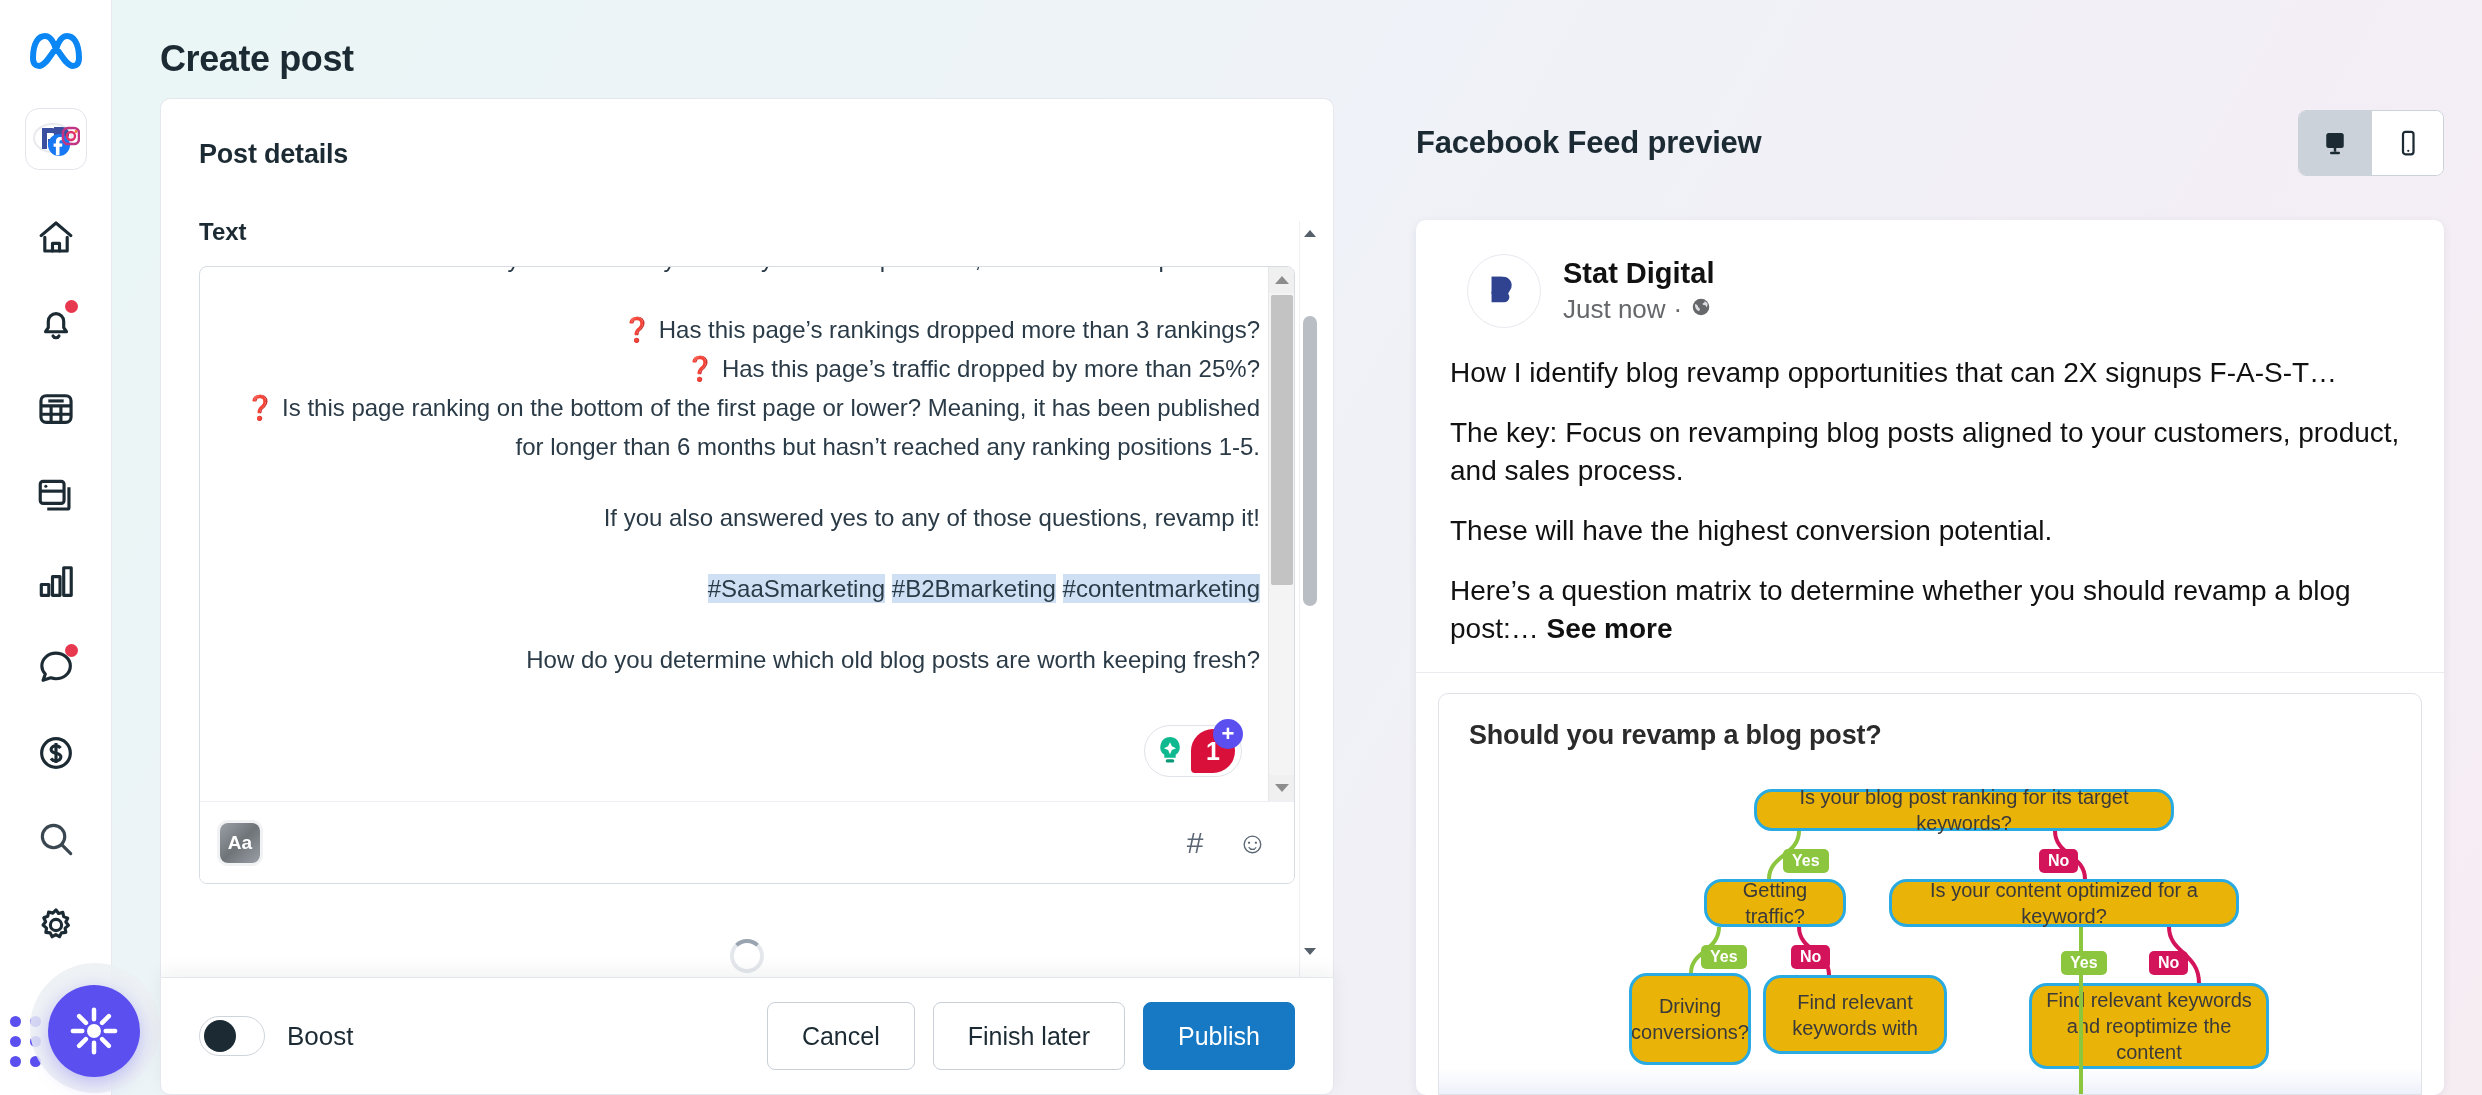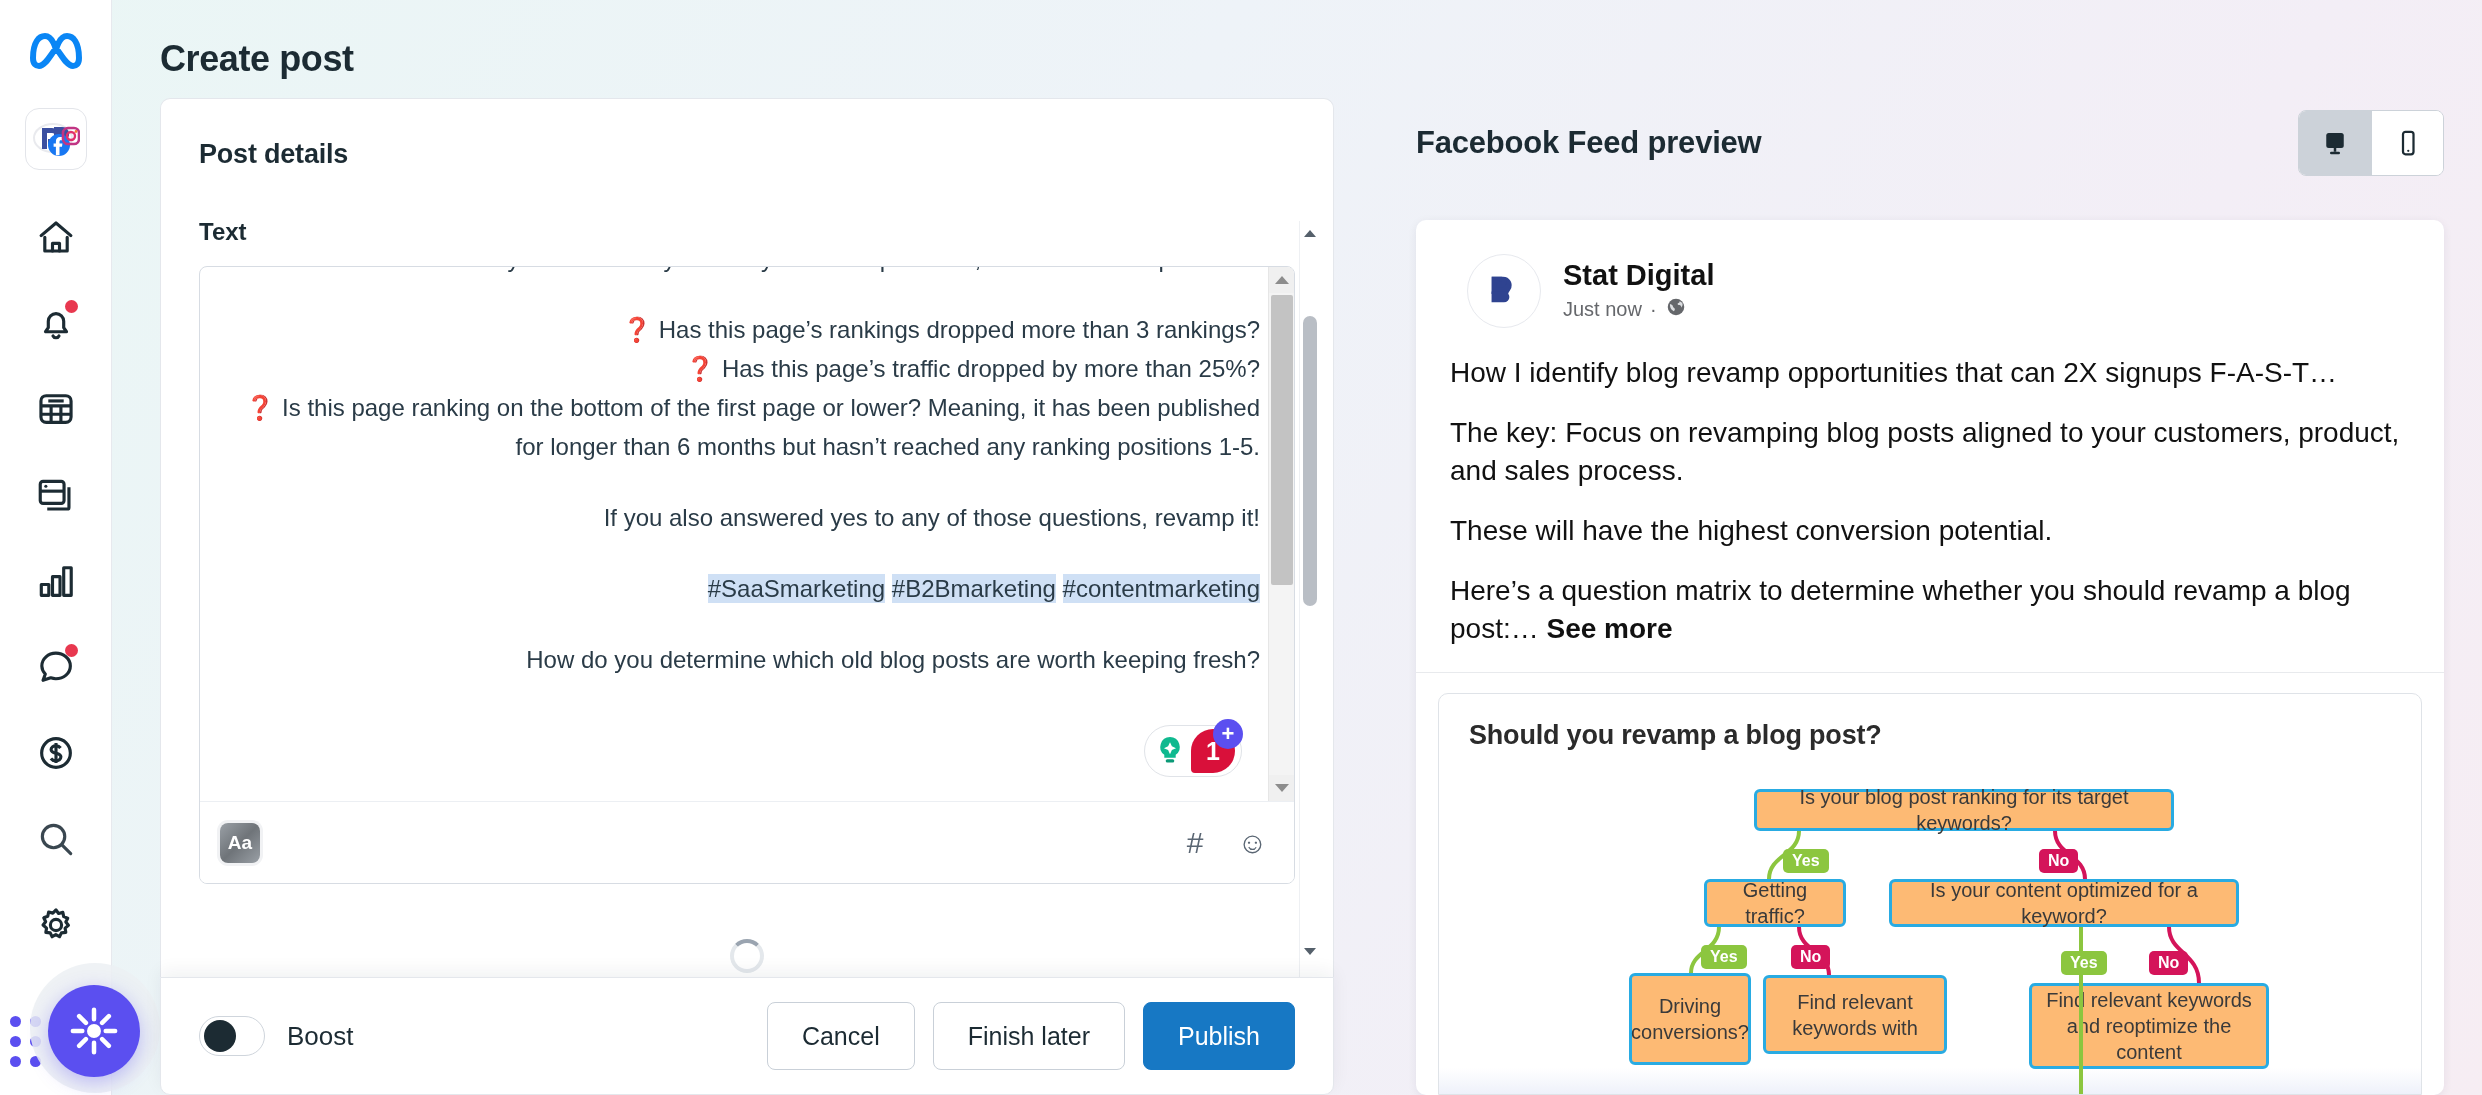--- a/index.html
+++ b/index.html
@@ -271,43 +271,43 @@
   }
   .fb-top { padding: 34px 34px 0 34px; margin-left: 17px; }
   .fb-author { display: flex; align-items: center; gap: 22px; }
   .fb-avatar {
     width: 74px; height: 74px; border-radius: 50%;
     border: 1px solid #e7e9ee; background: #fff;
     display: flex; align-items: center; justify-content: center;
     flex: 0 0 74px;
   }
   .fb-name { font-size: 29px; font-weight: 700; color: #111; line-height: 1.15; }
-  .fb-meta { font-size: 20px; color: #65676b; display: flex; align-items: center; gap: 8px; margin-top: 4px; }
+  .fb-meta { font-size: 26px; color: #65676b; display: flex; align-items: center; gap: 8px; margin-top: 4px; }
   .fb-body { padding: 26px 34px 24px 34px; }
   .fb-body p { font-size: 28px; line-height: 38px; color: #111; margin-bottom: 22px; }
   .fb-body p:last-child { margin-bottom: 0; }
   .see-more { font-weight: 700; cursor: pointer; }
   .fb-sep { height: 1px; background: #e8eaed; margin: 0 0 0 0; }
 
   .fb-media {
     margin: 20px 22px 0 22px;
     border: 1px solid #dfe3e8; border-radius: 10px 10px 0 0;
     background: #fff; flex: 1; min-height: 0;
     overflow: hidden; position: relative;
     padding: 26px 30px 18px 30px;
   }
   .media-title { font-size: 27px; font-weight: 700; color: #2b2b2b; letter-spacing: -.2px; }
 
   
   .flow { position: relative; margin-top: 24px; height: 330px; }
   .node {
     position: absolute;
-    background: #fdba74;
+    background: #eab308;
     border: 3px solid #29abe2;
-    border-radius: 6px;
+    border-radius: 18px;
     color: #3a3a3a;
     font-size: 20px;
     display: flex; align-items: center; justify-content: center;
     text-align: center;
     padding: 8px 14px;
     line-height: 26px;
   }
   .pill {
     position: absolute;
     font-size: 16px; color: #fff; font-weight: 600;

